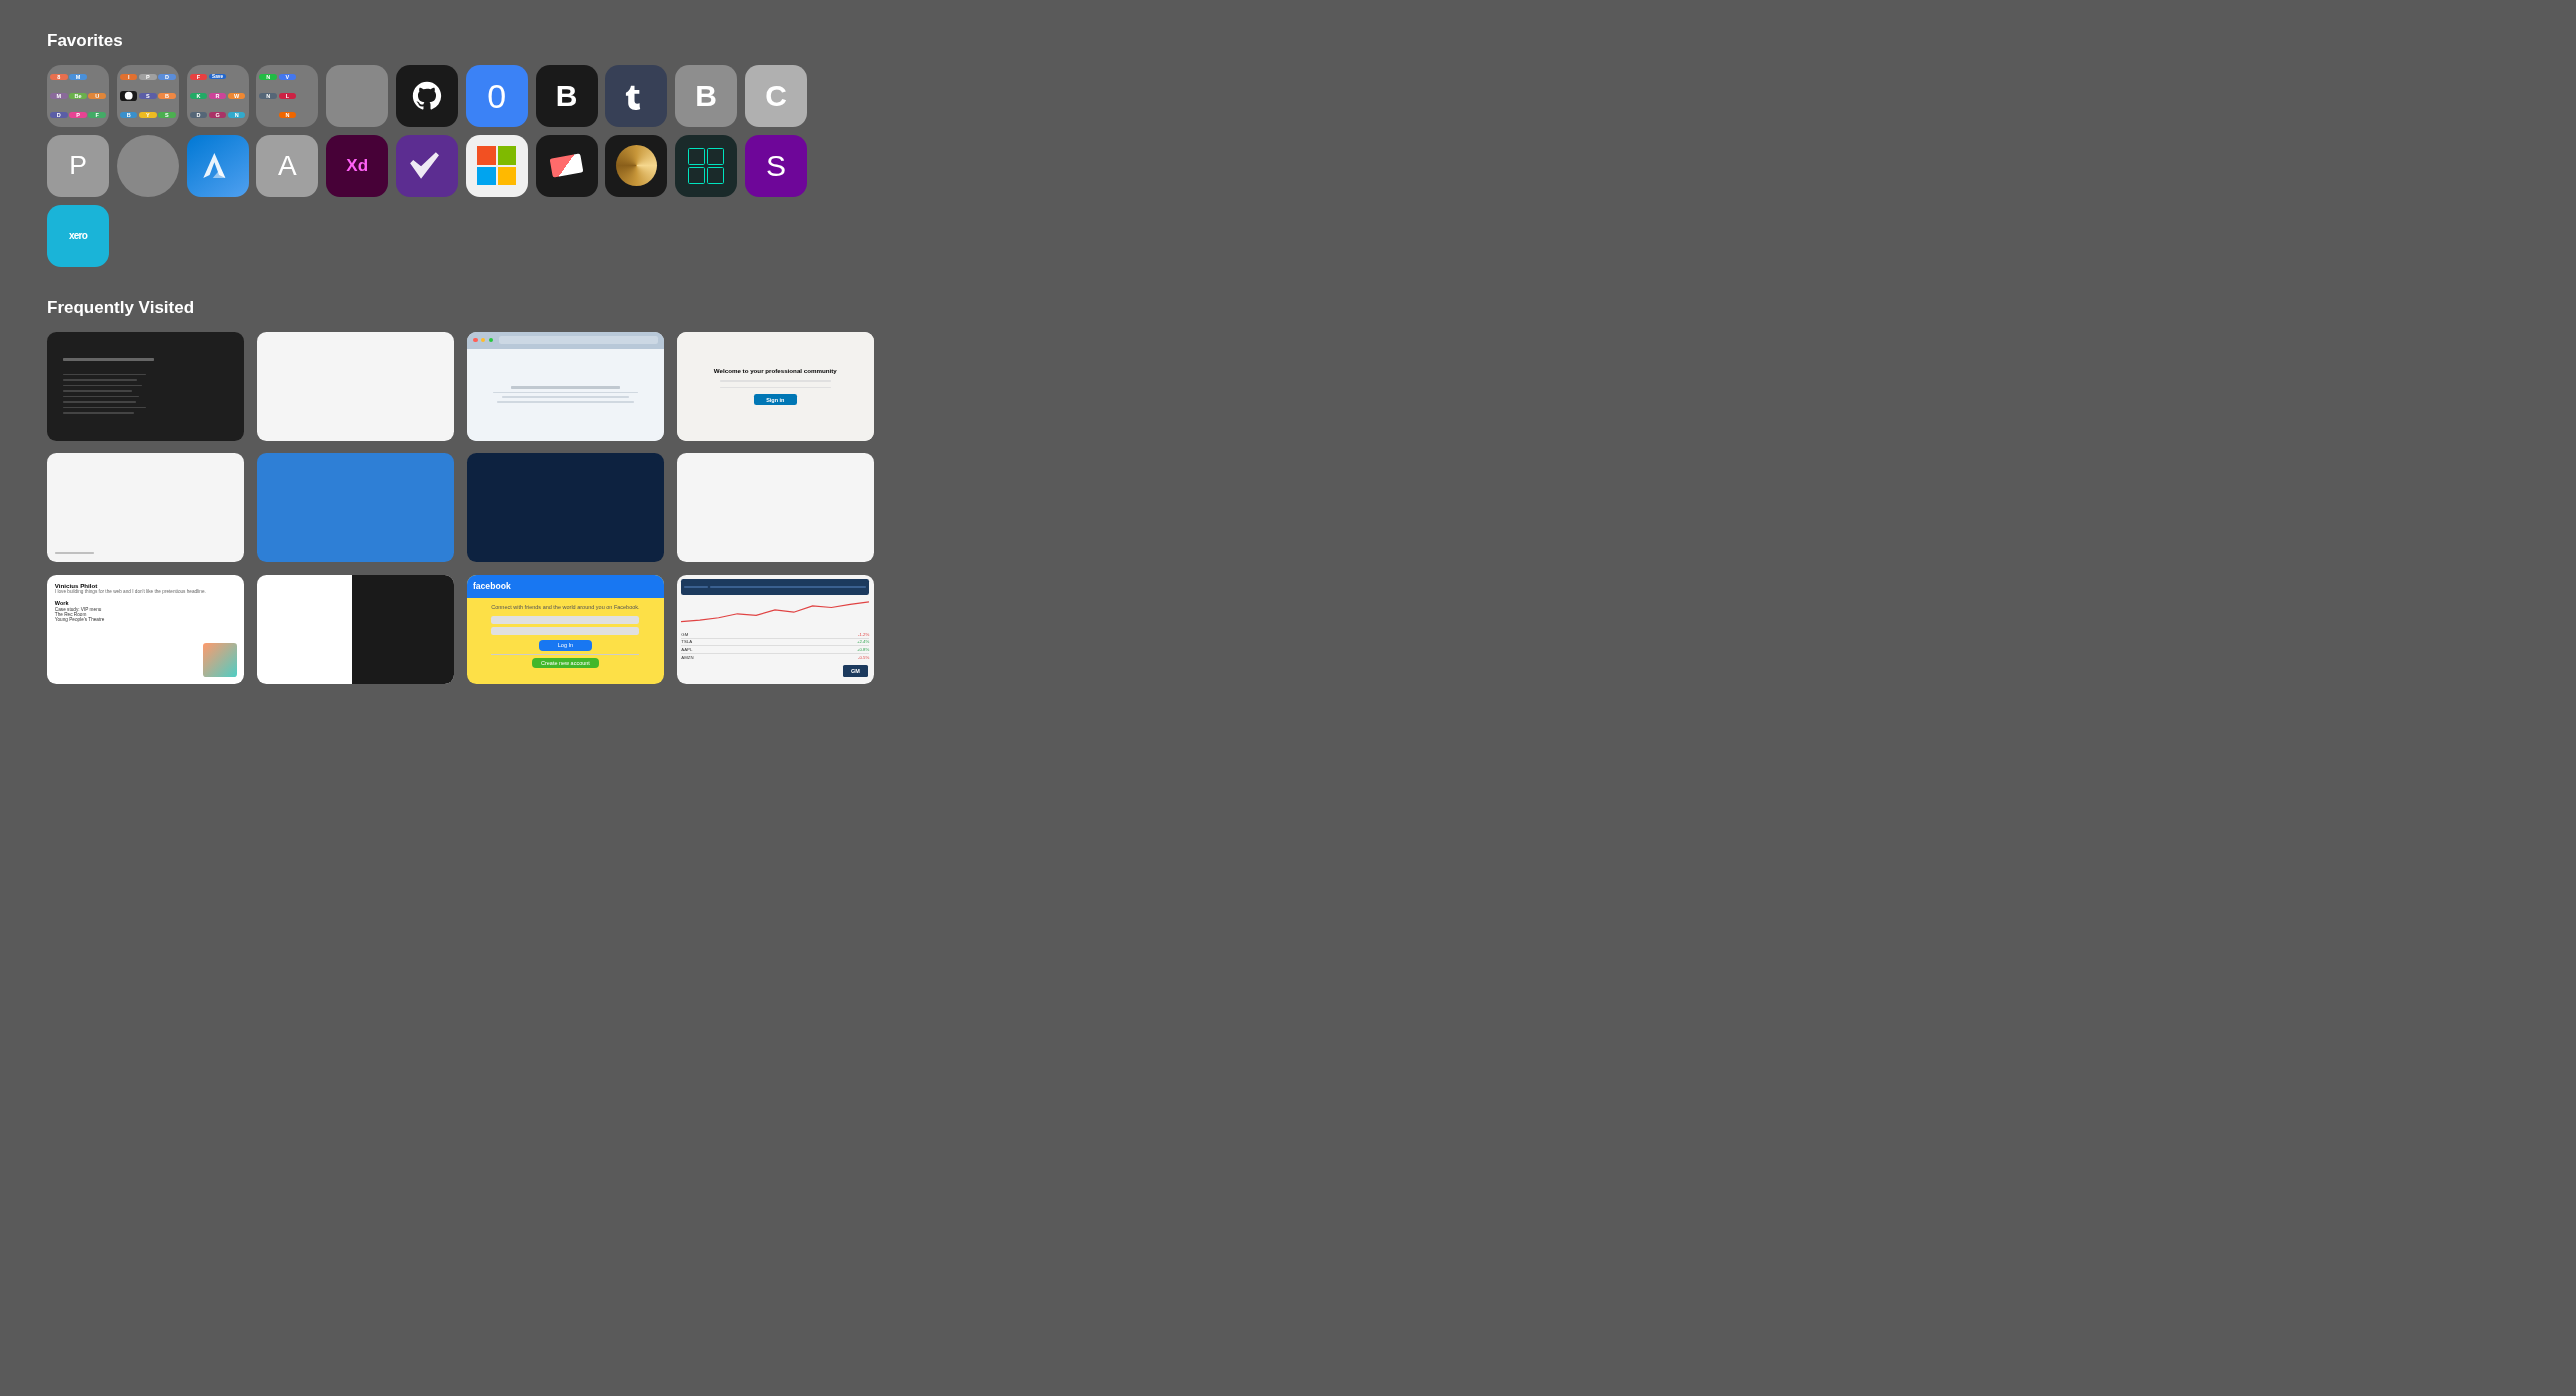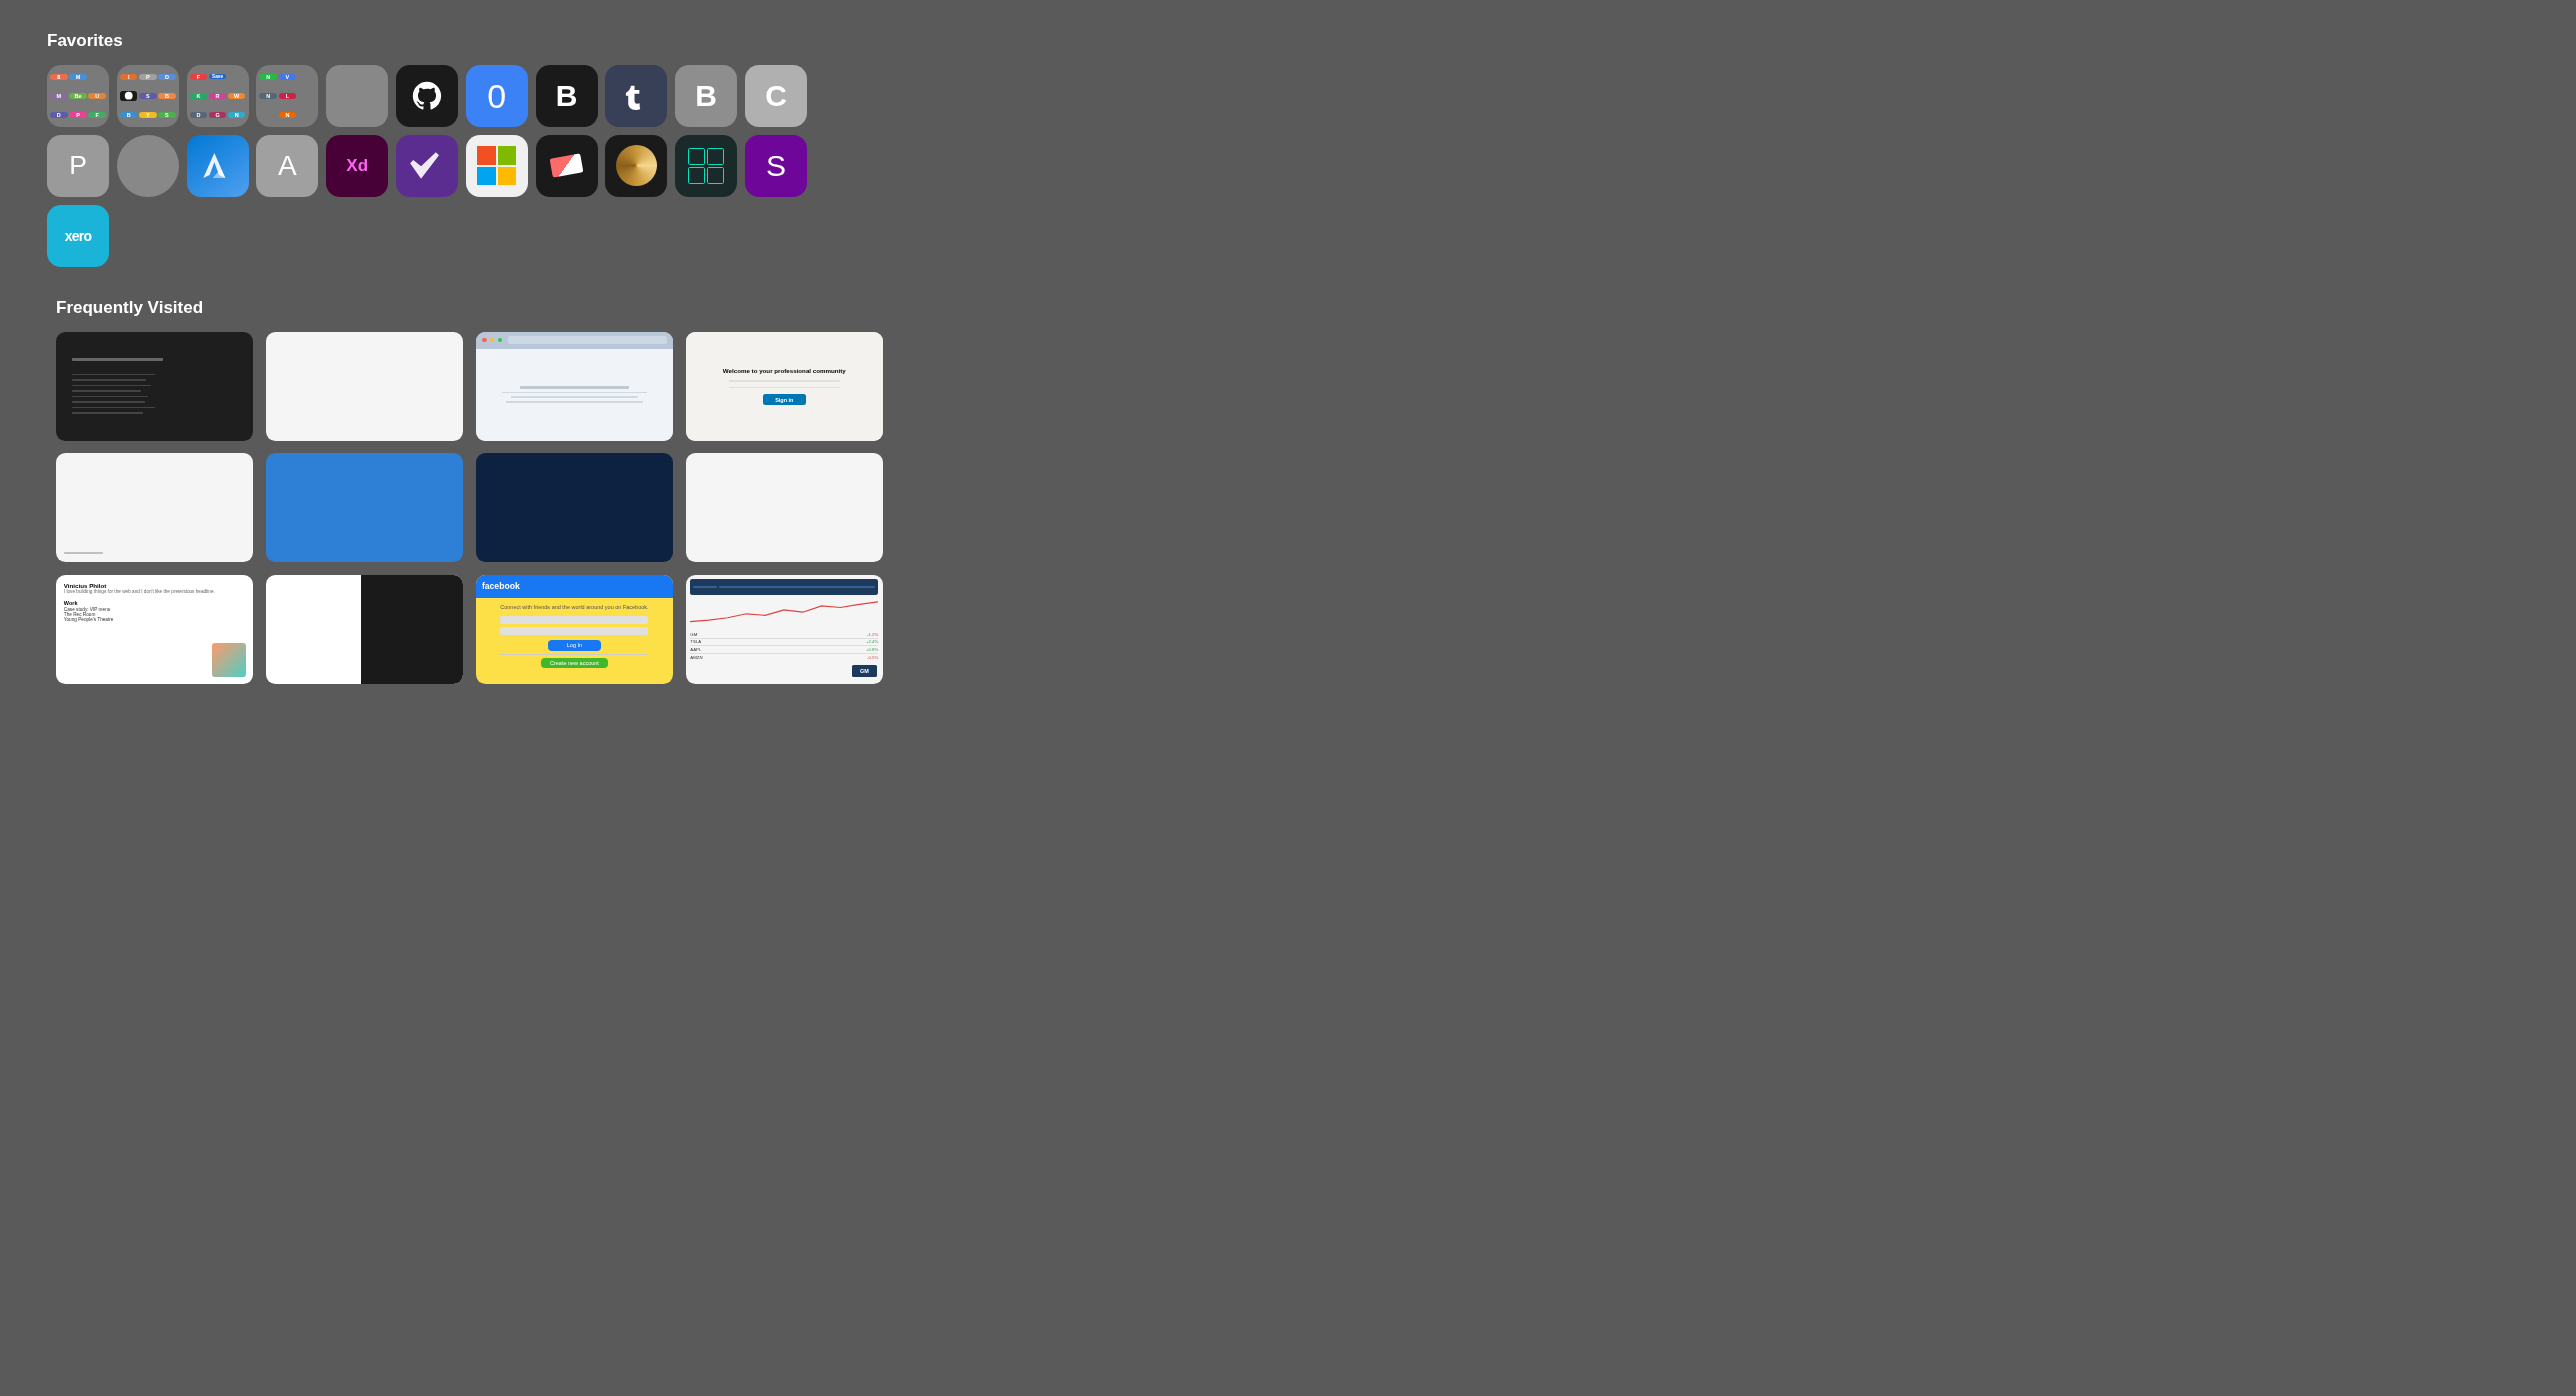--- a/index.html
+++ b/index.html
@@ -41,21 +41,20 @@
       justify-content: center;
       font-size: 22px;
       font-weight: 700;
       cursor: pointer;
       flex-shrink: 0;
     }
 
     
     .visited-section {
       margin-top: 15.6px;
-      margin-left: 9px;
     }
 
     .visited-grid {
       display: grid;
       grid-template-columns: repeat(4, 1fr);
       gap: 12.5px;
       max-width: 827px;
     }
 
     .visited-card {
@@ -384,21 +383,21 @@
         <div></div>
         <div></div>
         <div></div>
         <div></div>
       </div>
     </div>
 
     <div class="app-icon icon-s-purple" style="background:#6e0699; color:white; font-size:30px; font-weight:300; display:flex; align-items:center; justify-content:center;">S</div>
 
     <div class="app-icon icon-xero" style="background:#1ab4d8; display:flex; align-items:center; justify-content:center;">
-      <span style="color:white; font-size:14px; font-weight:900; letter-spacing:-0.8px;">xero</span>
+      <span style="color:white; font-size:10px; font-weight:900; letter-spacing:-0.8px;">xero</span>
     </div>
 
   </div>
 </div>
 
 <div class="visited-section">
   <div class="section-title">Frequently Visited</div>
   <div class="visited-grid">
 
     <div class="visited-card card-dark">

